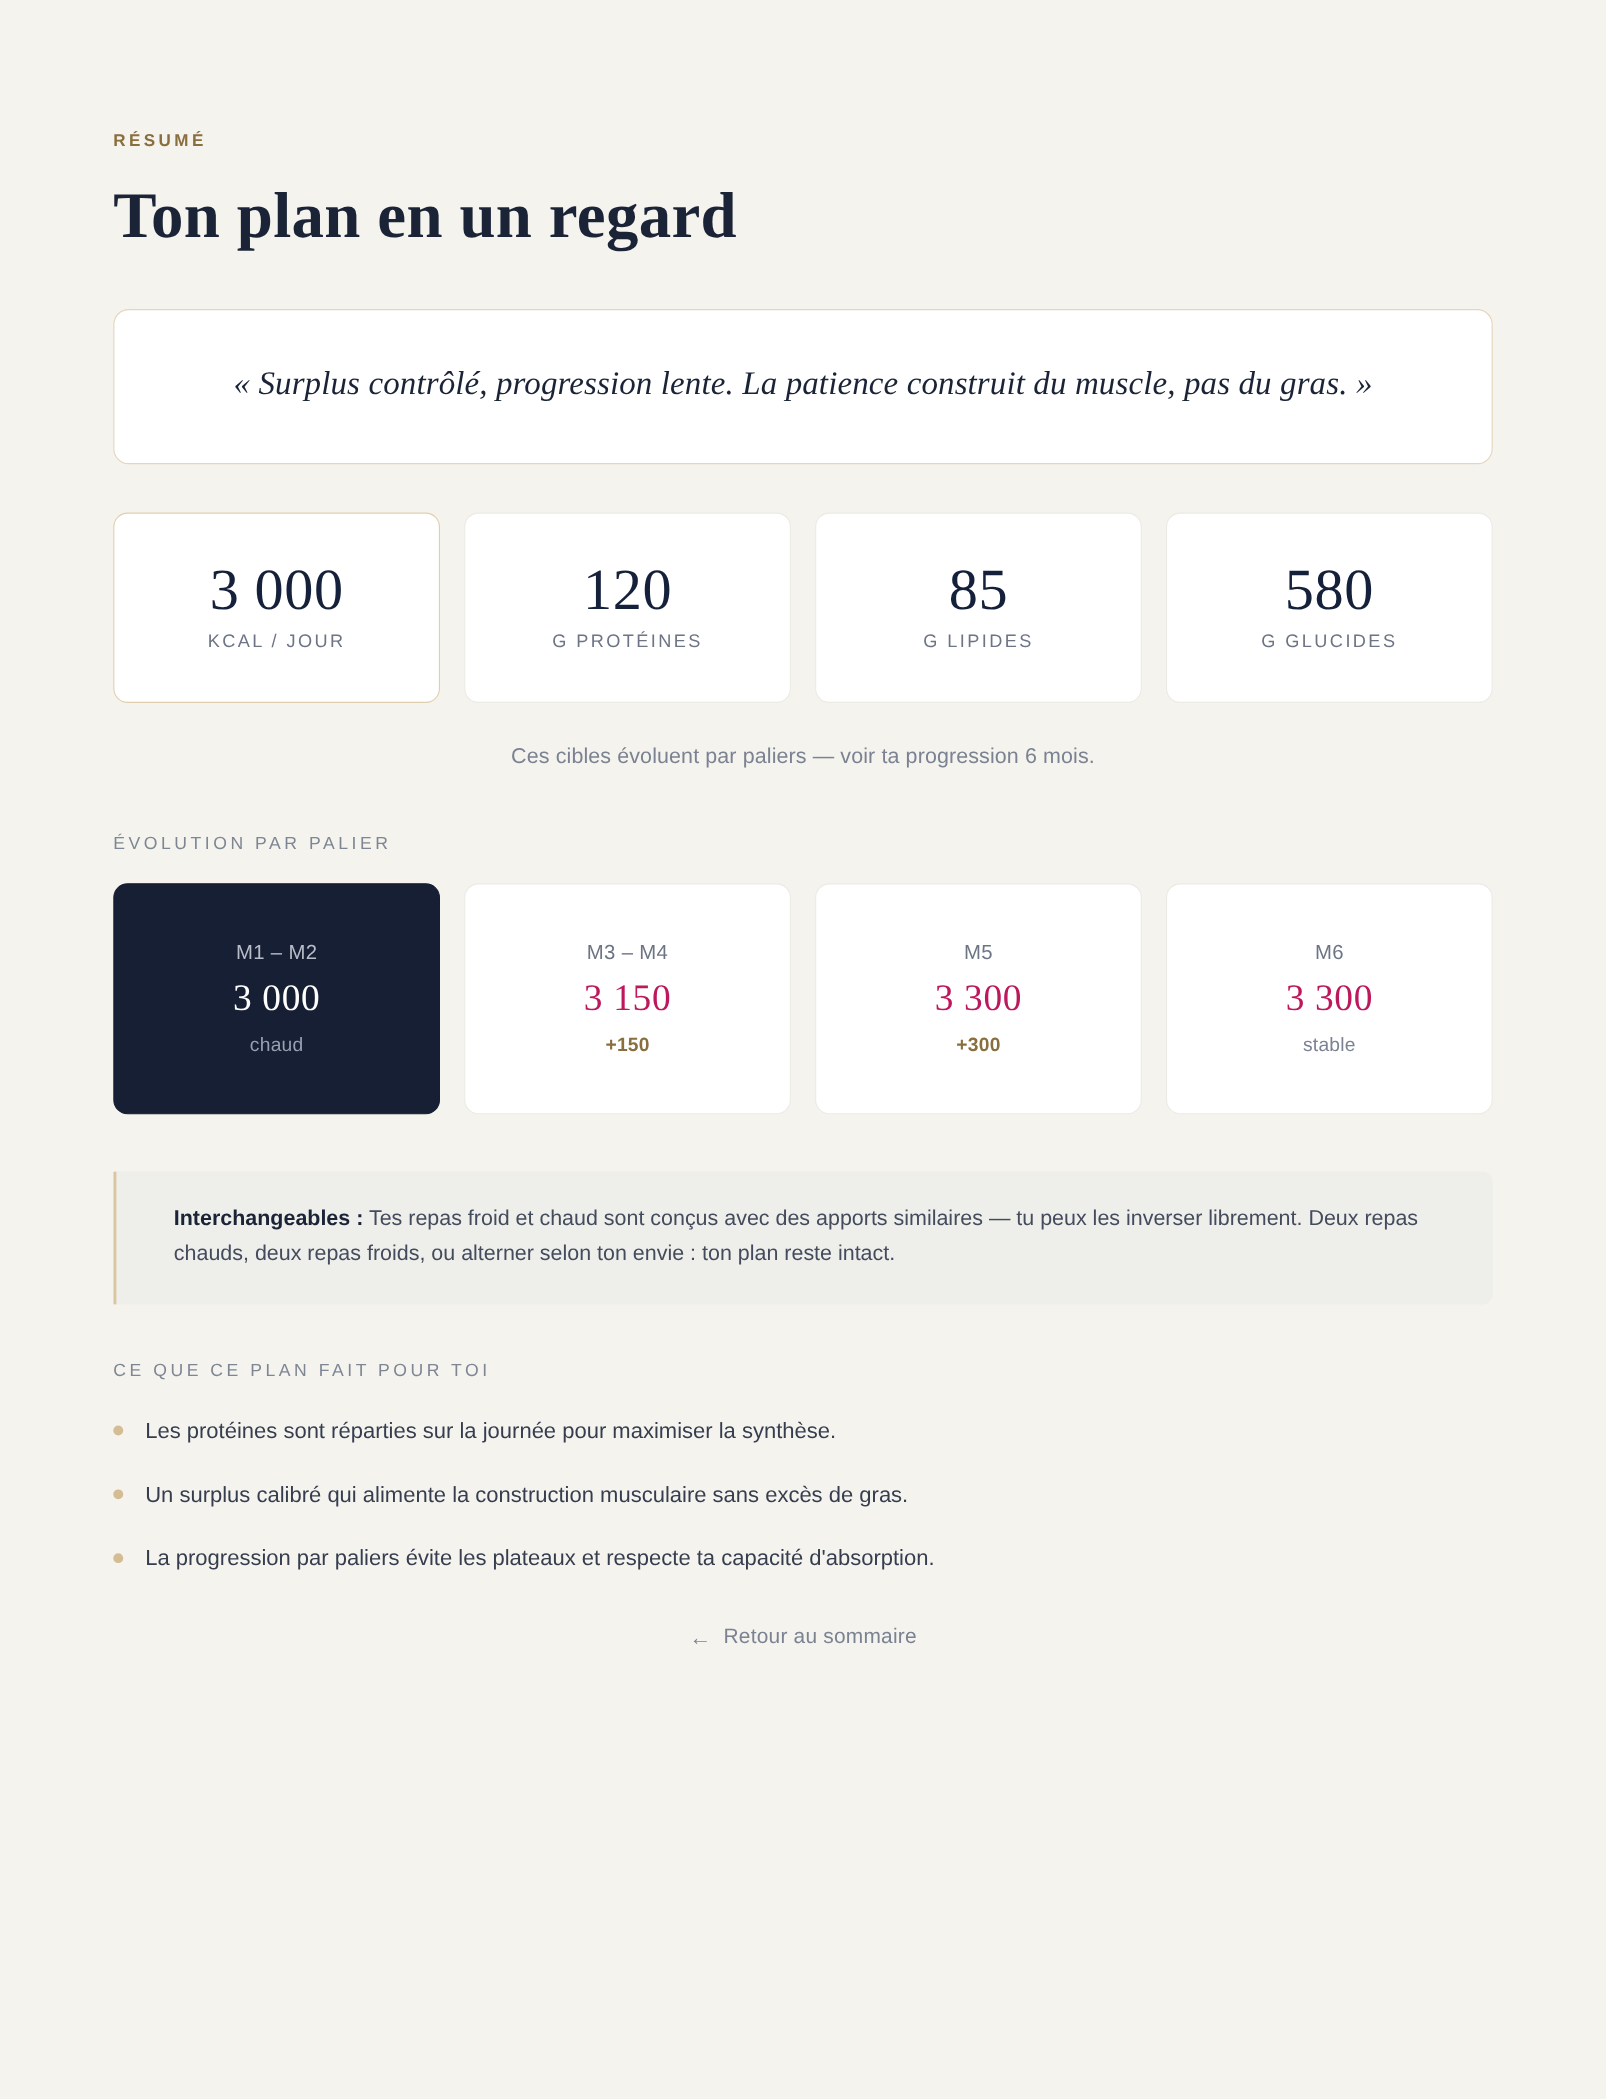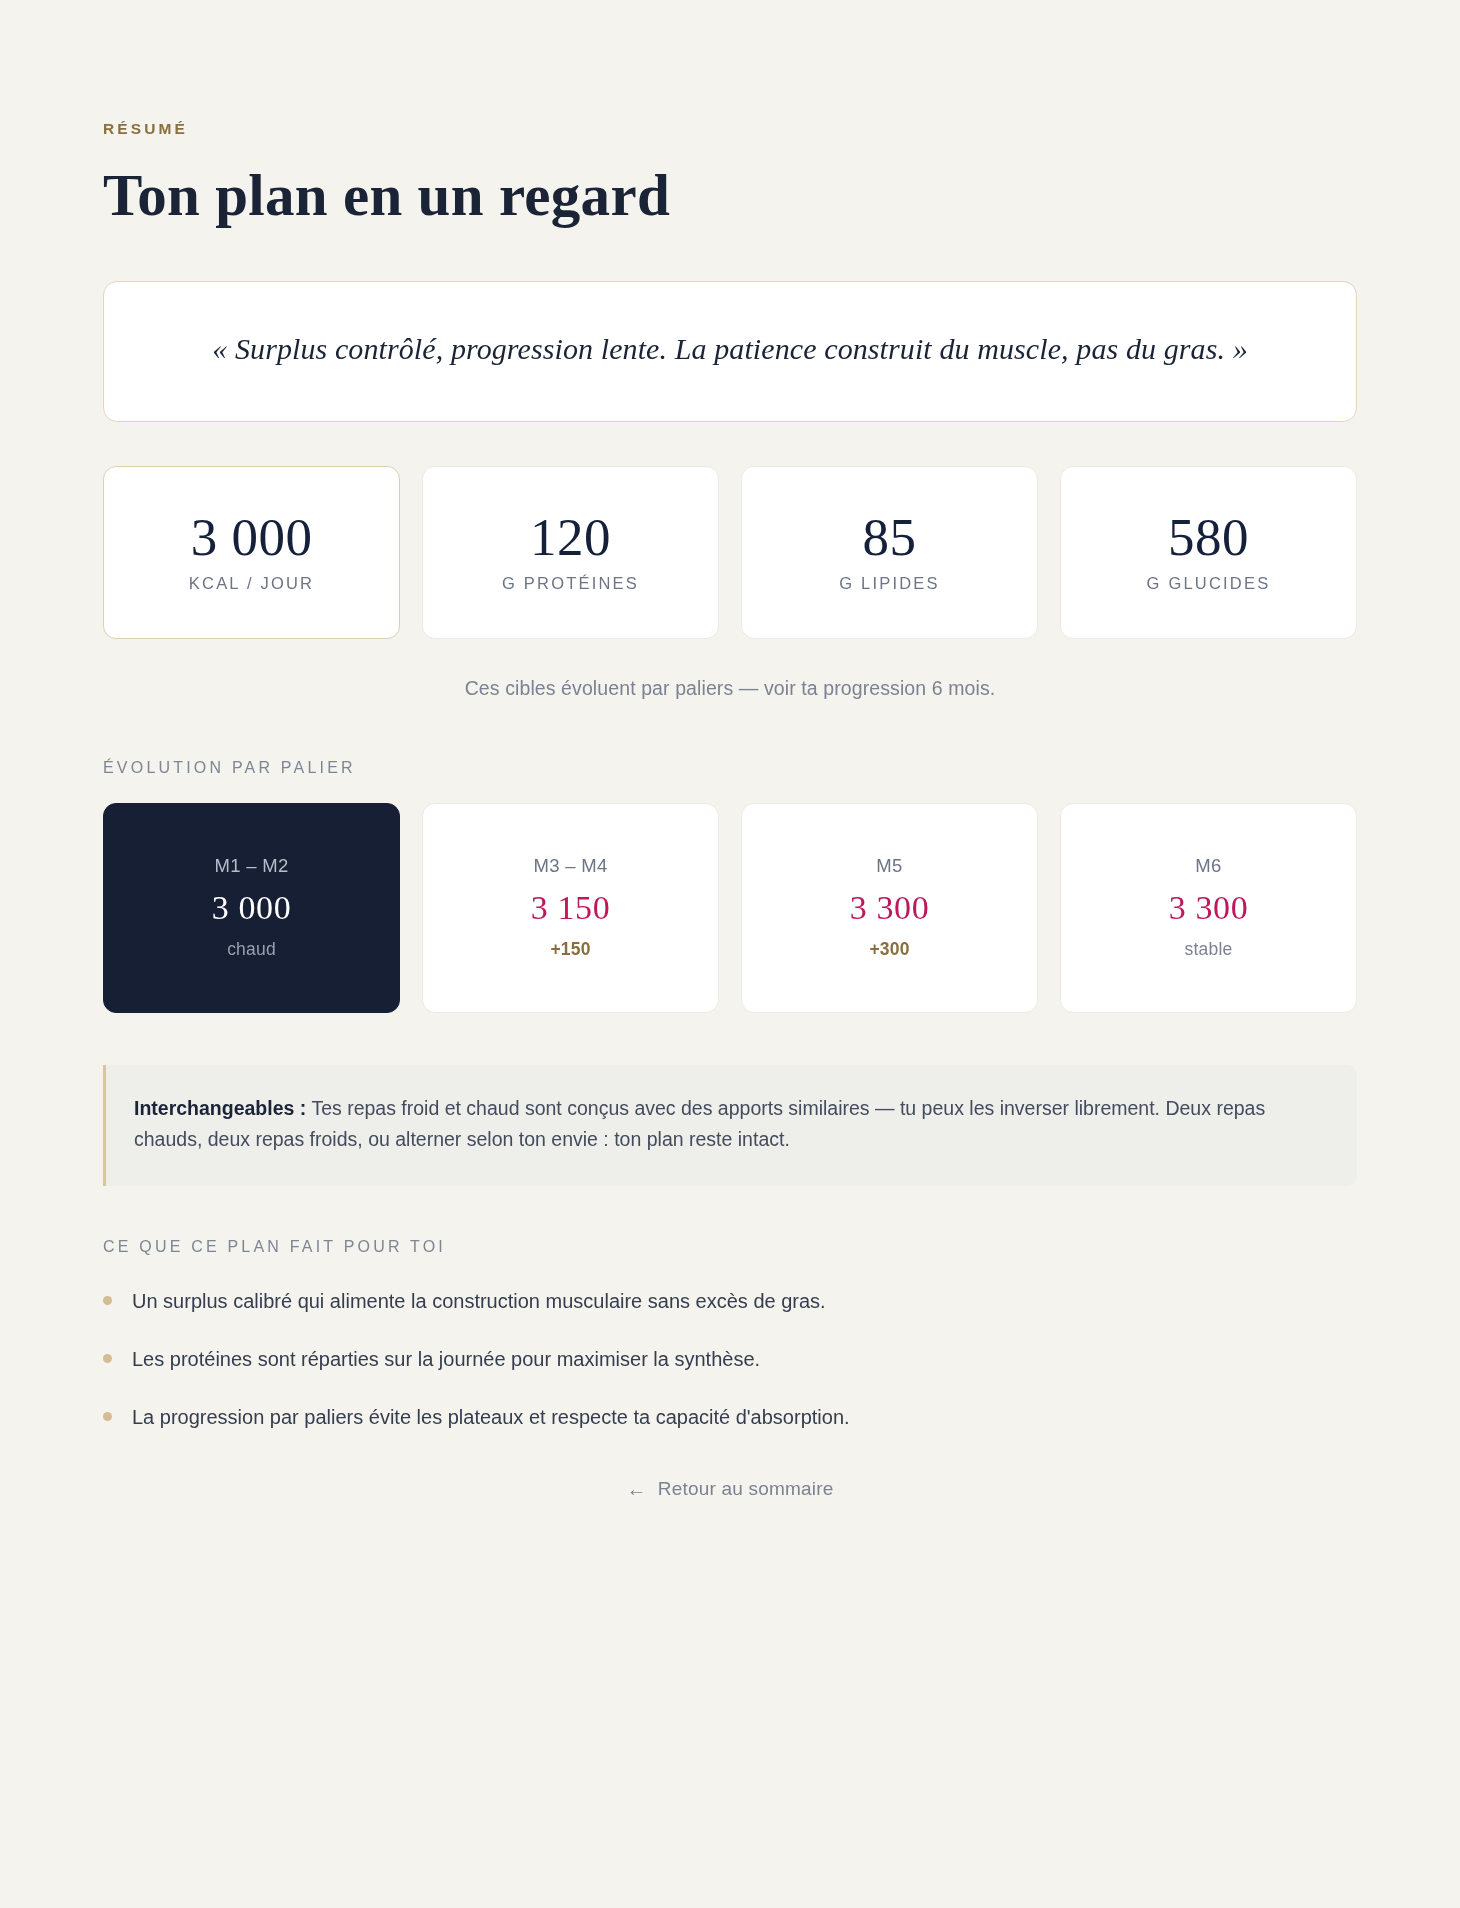--- a/index.html
+++ b/index.html
@@ -164,21 +164,21 @@
   }
   .palier-delta.muted { font-weight: 400; color: #7b8291; }
   .palier-card.active .palier-delta { color: #97a0b0; font-weight: 400; }
 
   
   .callout {
     margin-top: 52px;
     background: #eeeeea;
     border-left: 3.5px solid #d9c59e;
     border-radius: 0 10px 10px 0;
-    padding: 28px 28px 30px;
+    padding: 28px 52px 30px;
   }
   .callout p {
     font-size: 19.5px;
     line-height: 1.62;
     color: #434b5c;
   }
   .callout strong {
     font-weight: 700;
     color: #1b2437;
   }
@@ -292,25 +292,25 @@
     <div class="callout">
       <p>
         <strong>Interchangeables :</strong><span> Tes repas froid et chaud sont conçus avec des apports similaires — tu peux les inverser librement. Deux repas chauds, deux repas froids, ou alterner selon ton envie : ton plan reste intact.</span>
       </p>
     </div>
 
     <div class="benefits-label">CE QUE CE PLAN FAIT POUR TOI</div>
     <ul class="benefits-list">
       <li>
         <span class="bullet-dot"></span>
-        <span>Un surplus calibré qui alimente la construction musculaire sans excès de gras.</span>
+        <span>Les protéines sont réparties sur la journée pour maximiser la synthèse.</span>
       </li>
       <li>
         <span class="bullet-dot"></span>
-        <span>Les protéines sont réparties sur la journée pour maximiser la synthèse.</span>
+        <span>Un surplus calibré qui alimente la construction musculaire sans excès de gras.</span>
       </li>
       <li>
         <span class="bullet-dot"></span>
         <span>La progression par paliers évite les plateaux et respecte ta capacité d'absorption.</span>
       </li>
     </ul>
 
     <div class="footer-nav">
       <a class="back-link" href="#">
         <span class="back-arrow">←</span>

